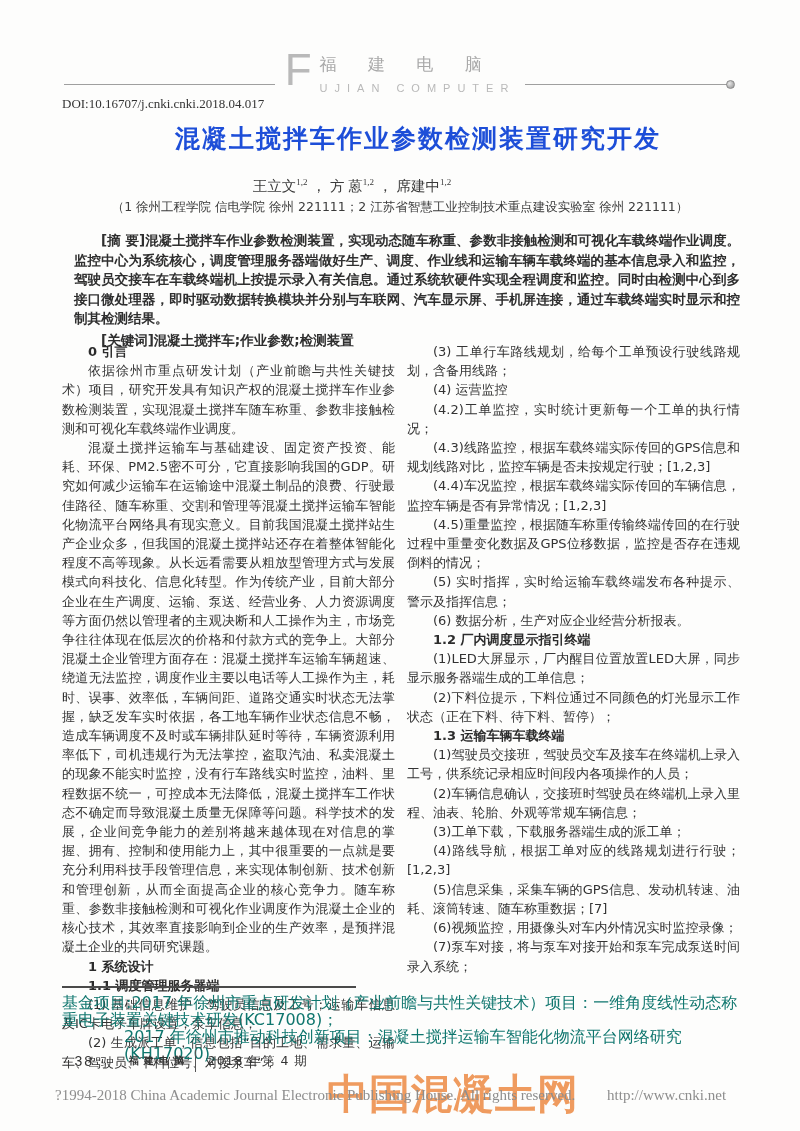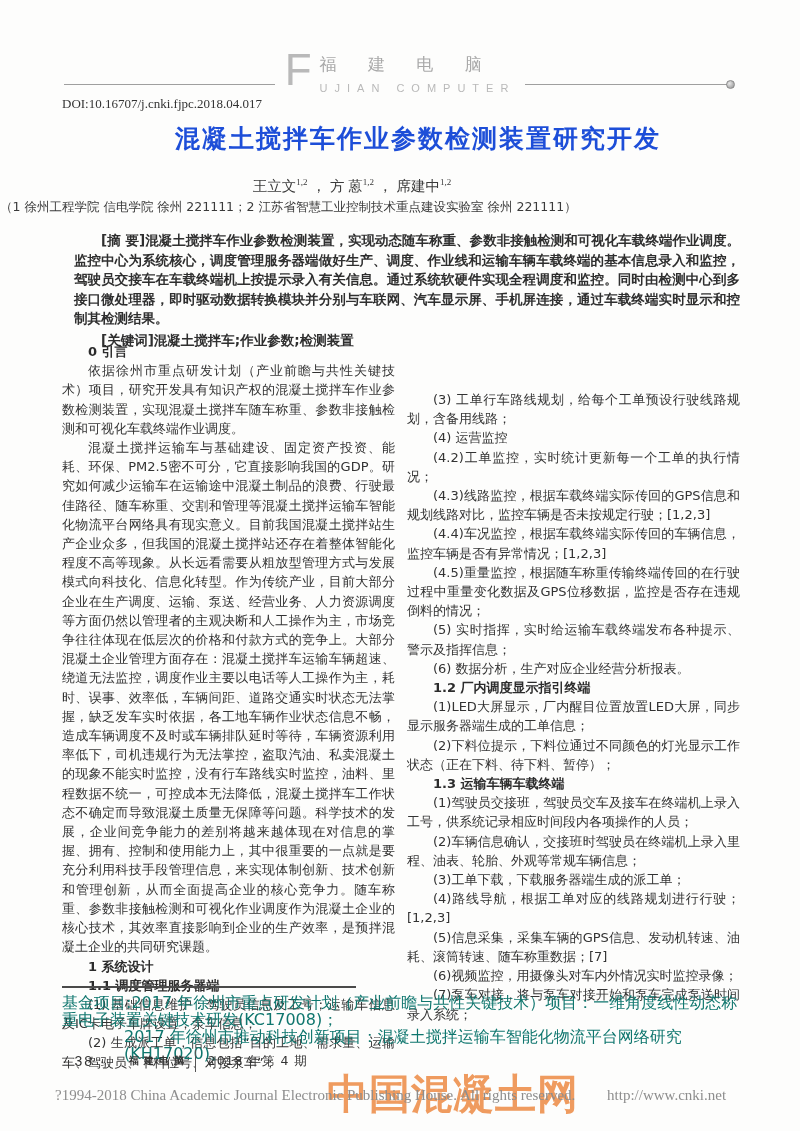--- a/index.html
+++ b/index.html
@@ -19,31 +19,31 @@
   .logo-cn{font-size:17px;letter-spacing:13px;color:#a9a9a9;font-family:"DejaVu Sans","Liberation Sans",sans-serif;padding-top:3px;}
   .logo-en{font-size:11px;letter-spacing:7px;color:#b9b9b9;font-family:"Liberation Sans","DejaVu Sans",sans-serif;margin-top:6px;}
   .doi{position:absolute;top:96px;left:62px;font-size:13px;color:#333;}
   
   .title{position:absolute;top:122px;left:0;width:800px;text-align:center;
     font-size:25px;font-weight:bold;color:#1d4ed8;letter-spacing:2px;
     font-family:"DejaVu Sans","Liberation Sans",sans-serif;margin-left:18px;}
   .authors{position:absolute;top:177px;left:0;width:704px;text-align:center;font-size:14.5px;color:#3a3a3a;}
   .authors sup{font-size:9px;}
   .author-sep{padding:0 4px;}
-  .affiliation{position:absolute;top:199px;left:0;width:800px;font-size:12.5px;color:#3a3a3a;
+  .affiliation{position:absolute;top:199px;left:0;width:800px;text-align:center;font-size:12.5px;color:#3a3a3a;
     font-family:"DejaVu Sans","Liberation Sans",sans-serif;}
   
   .abstract-block{position:absolute;top:231px;left:74px;width:666px;
     font-size:13.5px;line-height:19.5px;text-align:justify;color:#2f2f2f;font-weight:bold;
     font-family:"DejaVu Sans","Liberation Sans",sans-serif;}
   .abstract-block .lbl{font-weight:bold;}
   .abstract-para{text-indent:2em;margin:0;}
   .keywords-para{text-indent:2em;margin:2px 0 0 0;}
   
-  .columns{position:absolute;top:342px;left:62px;width:678px;display:flex;gap:12px;align-items:center;}
+  .columns{position:absolute;top:342px;left:62px;width:678px;display:flex;gap:12px;}
   .col{width:333px;font-size:13px;line-height:19.2px;text-align:justify;color:#333;
     font-family:"DejaVu Sans","Liberation Sans",sans-serif;}
   .blk{margin:0;text-indent:2em;}
   .blk.h{font-weight:bold;color:#2c2c2c;}
   
   .footnote{position:absolute;top:986px;left:62px;width:682px;
     font-size:16px;line-height:17px;color:#0f766e;font-family:"DejaVu Sans","Liberation Sans",sans-serif;}
   .footnote-rule{width:294px;height:2px;background:#4a4a4a;margin-bottom:6px;}
   .footnote p{margin:0;}
   .footnote .fn2{padding-left:62px;}
@@ -73,21 +73,21 @@
   <div class="logo">
     <div class="logo-inner">
       <span class="logo-f">F</span>
       <span>
         <div class="logo-cn">福 建 电 脑</div>
         <div class="logo-en">UJIAN COMPUTER</div>
       </span>
     </div>
   </div>
 
-  <div class="doi">DOI:10.16707/j.cnki.fjpc.2018.04.017</div>
+  <div class="doi">DOI:10.16707/j.cnki.cnki.2018.04.017</div>
 
   <div class="title">混凝土搅拌车作业参数检测装置研究开发</div>
 
   <div class="authors">
     <span><span>王立文</span><sup>1,2</sup></span><span class="author-sep">，</span><span><span>方  蒽</span><sup>1,2</sup></span><span class="author-sep">，</span><span><span>席建中</span><sup>1,2</sup></span>
   </div>
 
   <div class="affiliation">（1 徐州工程学院  信电学院  徐州  221111；2 江苏省智慧工业控制技术重点建设实验室  徐州  221111）</div>
 
   <div class="abstract-block">

